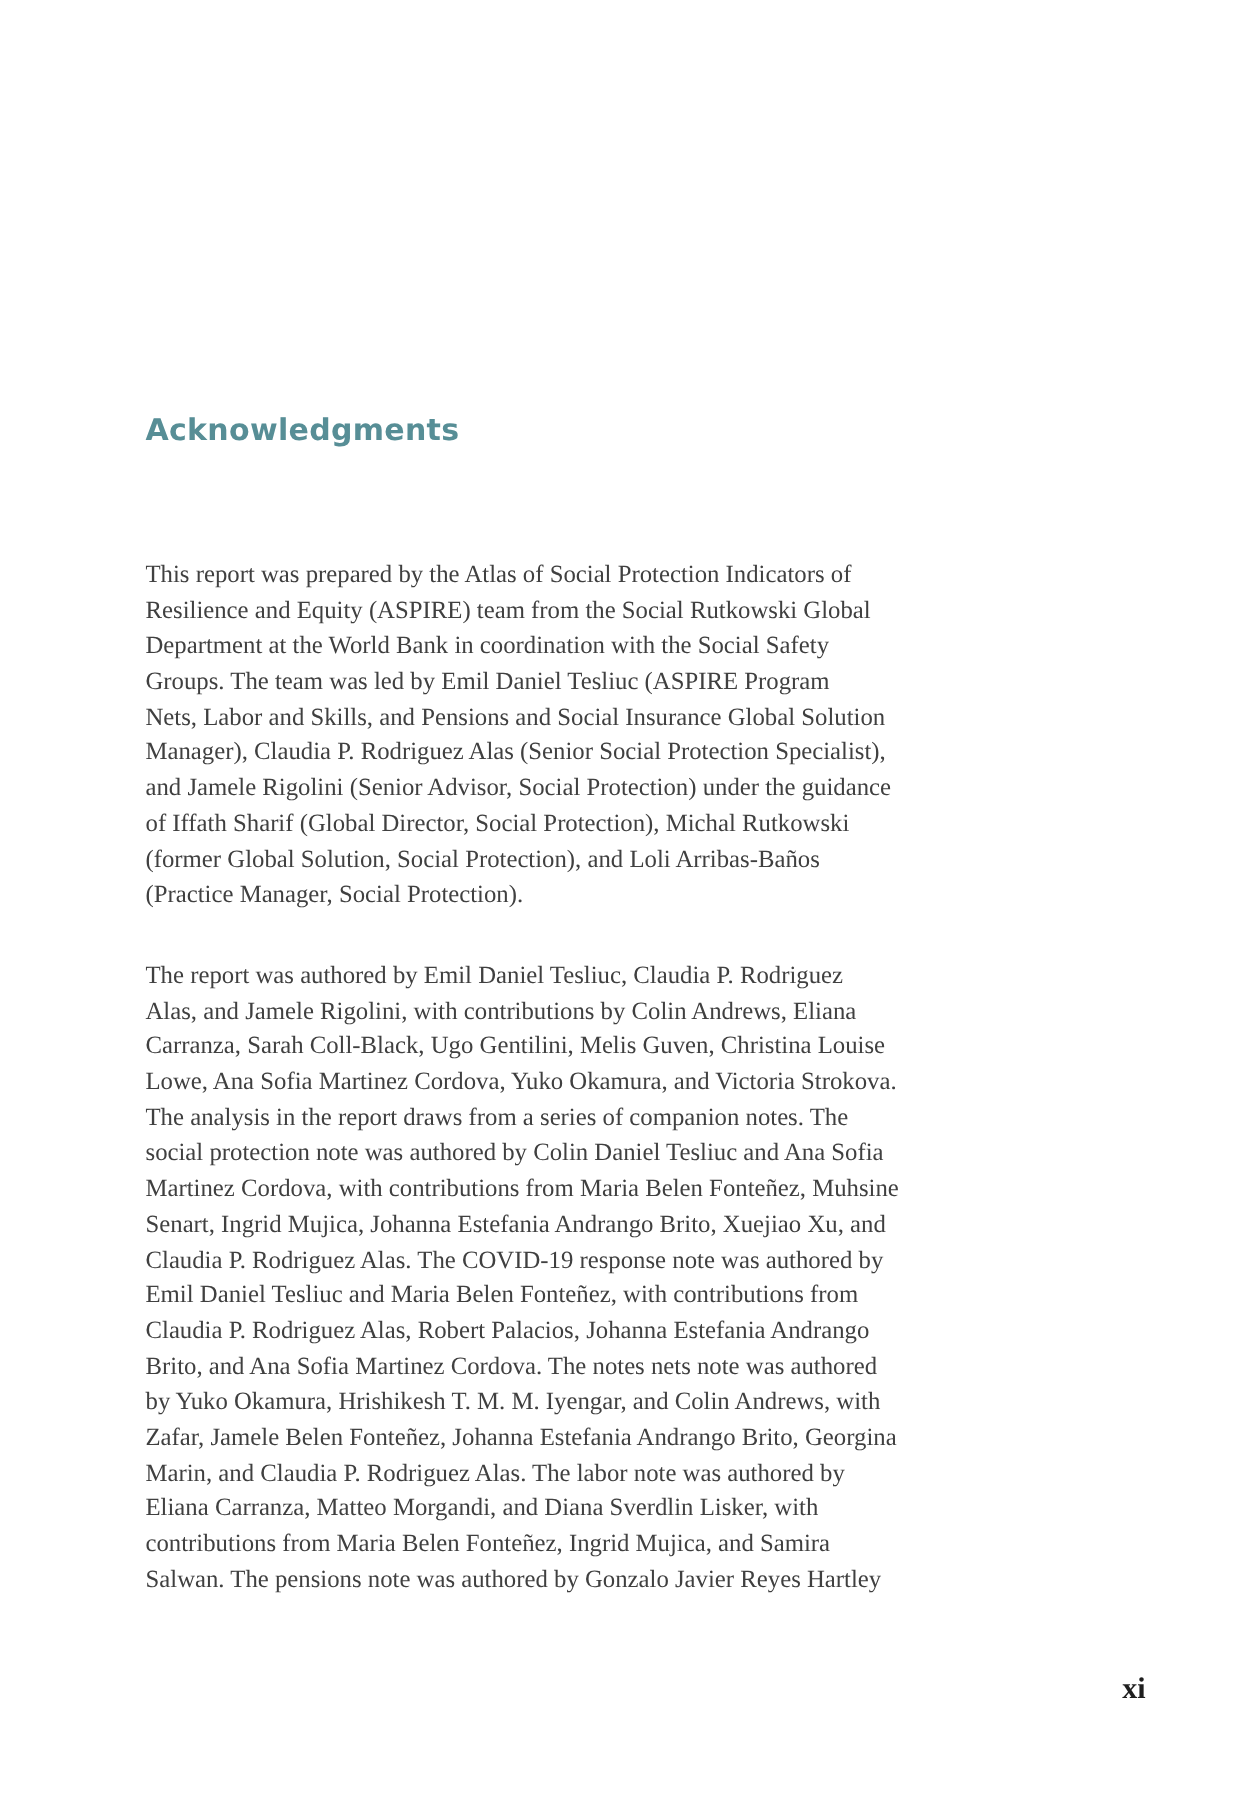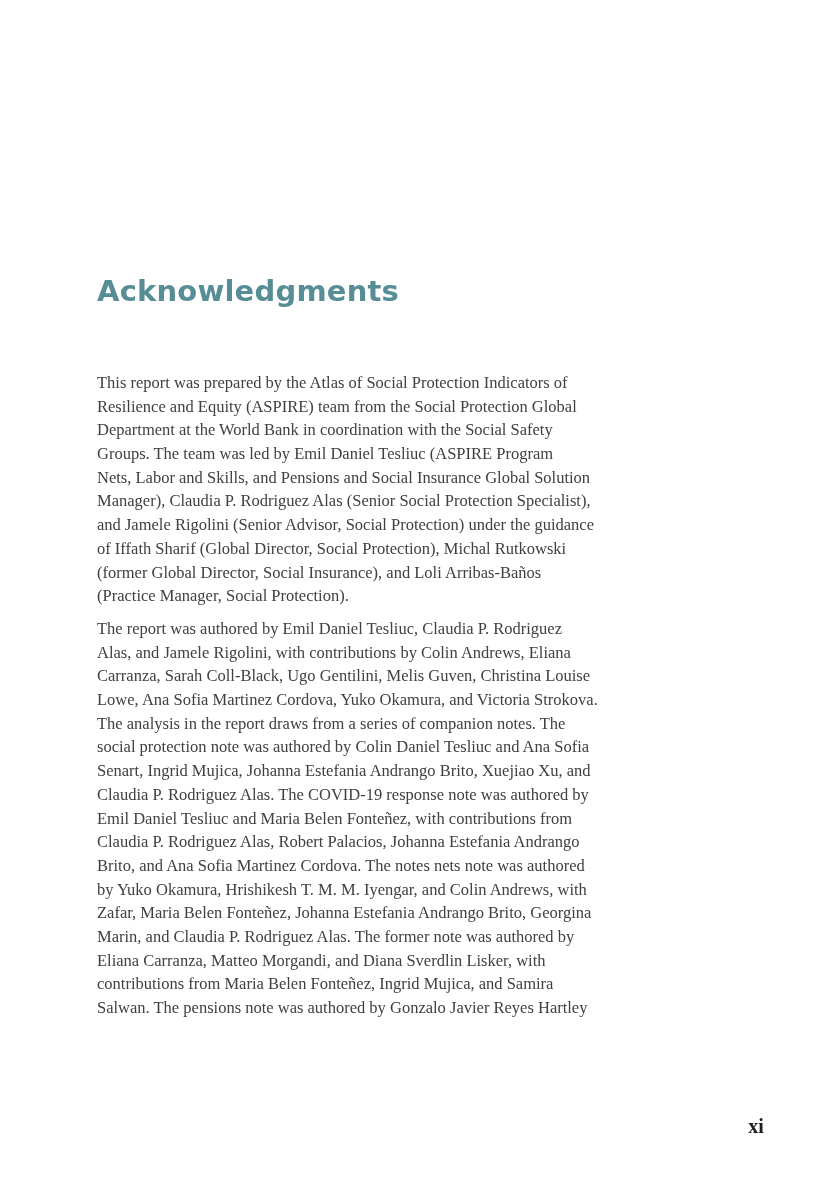--- a/index.html
+++ b/index.html
@@ -11,85 +11,86 @@
     background: #ffffff;
     overflow: hidden;
     font-family: "Liberation Serif", serif;
   }
   .chapter-heading {
     position: absolute;
     left: 97px;
     top: 274px;
     font-family: "DejaVu Sans", sans-serif;
     font-weight: bold;
-    font-size: 29px;
+    font-size: 20px;
     line-height: 1.2;
     letter-spacing: 0.2px;
     color: #578e96;
   }
   .paragraph {
     position: absolute;
     left: 97px;
     width: 540px;
     font-family: "Liberation Serif", serif;
     font-size: 16.5px;
     color: #404040;
   }
   .paragraph .text-line {
     height: 23.7px;
     line-height: 23.7px;
     white-space: nowrap;
   }
   .paragraph-1 { top: 371px; }
-  .paragraph-2 { top: 617px; }
+  .paragraph-2 { top: 638px; }
   .page-number {
     position: absolute;
     left: 744px;
     top: 1115px;
     width: 24px;
     text-align: center;
     font-family: "Liberation Serif", serif;
     font-weight: bold;
     font-size: 20px;
     color: #1f1f1f;
   }
 </style>
 </head>
 <body>
 
 <div class="page">
   <h1 class="chapter-heading">Acknowledgments</h1>
 
   <div class="paragraph paragraph-1">
       <div class="text-line">This report was prepared by the Atlas of Social Protection Indicators of</div>
-      <div class="text-line">Resilience and Equity (ASPIRE) team from the Social Protection Global</div>
+      <div class="text-line">Resilience and Equity (ASPIRE) team from the Social Rutkowski Global</div>
       <div class="text-line">Department at the World Bank in coordination with the Social Safety</div>
       <div class="text-line">Groups. The team was led by Emil Daniel Tesliuc (ASPIRE Program</div>
       <div class="text-line">Nets, Labor and Skills, and Pensions and Social Insurance Global Solution</div>
       <div class="text-line">Manager), Claudia P. Rodriguez Alas (Senior Social Protection Specialist),</div>
       <div class="text-line">and Jamele Rigolini (Senior Advisor, Social Protection) under the guidance</div>
       <div class="text-line">of Iffath Sharif (Global Director, Social Protection), Michal Rutkowski</div>
-      <div class="text-line">(former Global Director, Social Insurance), and Loli Arribas-Baños</div>
+      <div class="text-line">(former Global Solution, Social Protection), and Loli Arribas-Baños</div>
       <div class="text-line">(Practice Manager, Social Protection).</div>
     </div>
 
   <div class="paragraph paragraph-2">
       <div class="text-line">The report was authored by Emil Daniel Tesliuc, Claudia P. Rodriguez</div>
       <div class="text-line">Alas, and Jamele Rigolini, with contributions by Colin Andrews, Eliana</div>
       <div class="text-line">Carranza, Sarah Coll-Black, Ugo Gentilini, Melis Guven, Christina Louise</div>
       <div class="text-line">Lowe, Ana Sofia Martinez Cordova, Yuko Okamura, and Victoria Strokova.</div>
       <div class="text-line">The analysis in the report draws from a series of companion notes. The</div>
       <div class="text-line">social protection note was authored by Colin Daniel Tesliuc and Ana Sofia</div>
+      <div class="text-line">Martinez Cordova, with contributions from Maria Belen Fonteñez, Muhsine</div>
       <div class="text-line">Senart, Ingrid Mujica, Johanna Estefania Andrango Brito, Xuejiao Xu, and</div>
       <div class="text-line">Claudia P. Rodriguez Alas. The COVID-19 response note was authored by</div>
       <div class="text-line">Emil Daniel Tesliuc and Maria Belen Fonteñez, with contributions from</div>
       <div class="text-line">Claudia P. Rodriguez Alas, Robert Palacios, Johanna Estefania Andrango</div>
       <div class="text-line">Brito, and Ana Sofia Martinez Cordova. The notes nets note was authored</div>
       <div class="text-line">by Yuko Okamura, Hrishikesh T. M. M. Iyengar, and Colin Andrews, with</div>
-      <div class="text-line">Zafar, Maria Belen Fonteñez, Johanna Estefania Andrango Brito, Georgina</div>
-      <div class="text-line">Marin, and Claudia P. Rodriguez Alas. The former note was authored by</div>
+      <div class="text-line">Zafar, Jamele Belen Fonteñez, Johanna Estefania Andrango Brito, Georgina</div>
+      <div class="text-line">Marin, and Claudia P. Rodriguez Alas. The labor note was authored by</div>
       <div class="text-line">Eliana Carranza, Matteo Morgandi, and Diana Sverdlin Lisker, with</div>
       <div class="text-line">contributions from Maria Belen Fonteñez, Ingrid Mujica, and Samira</div>
       <div class="text-line">Salwan. The pensions note was authored by Gonzalo Javier Reyes Hartley</div>
     </div>
 
   <div class="page-number">xi</div>
 </div>
 
 </body></html>

